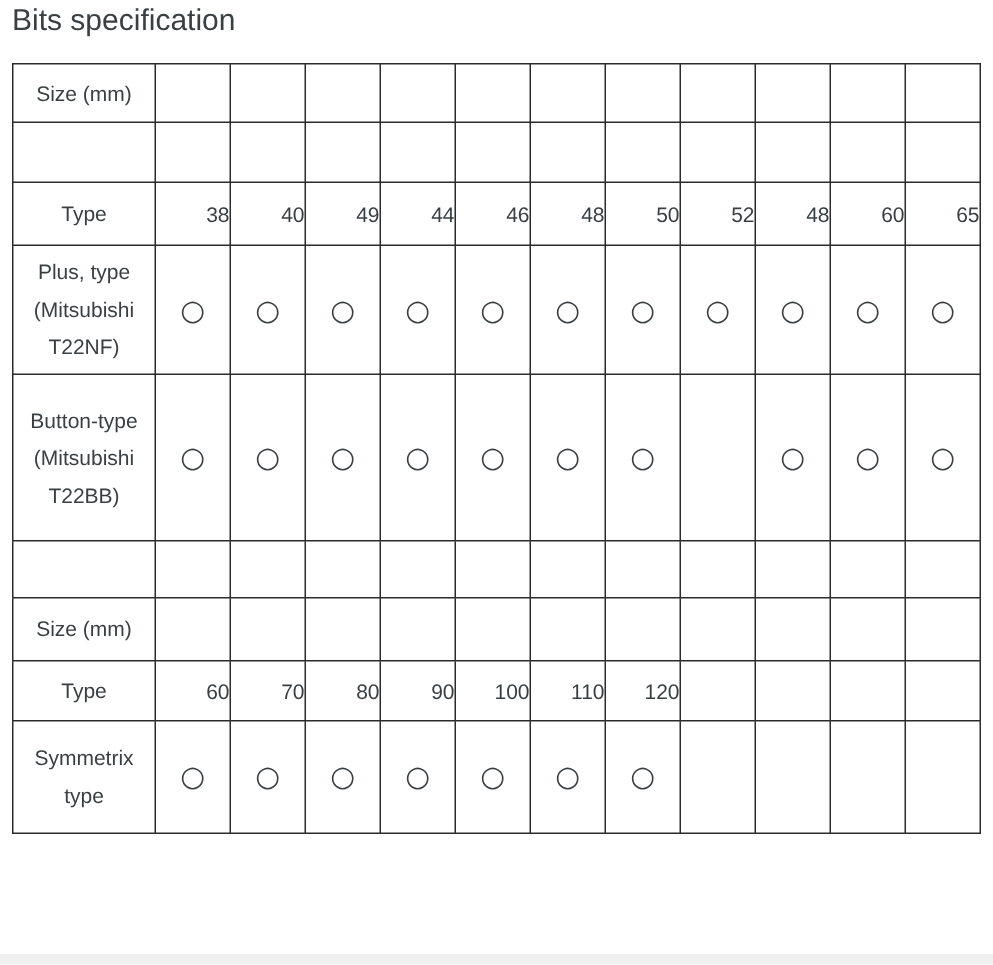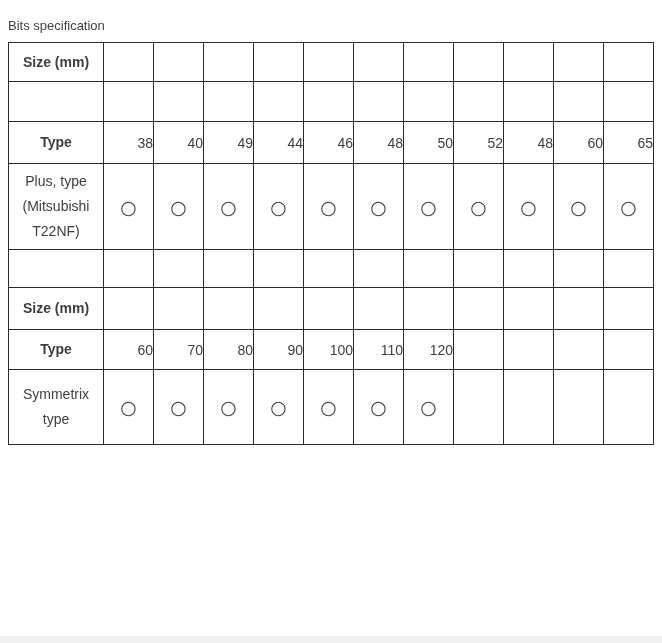--- a/index.html
+++ b/index.html
@@ -2,35 +2,35 @@
 <html><head>
 <meta charset="utf-8">
 <style>
   html, body { margin:0; padding:0; }
   body {
     width:662px; height:643px; overflow:hidden; position:relative;
     background:#ffffff; color:#3a3f42;
     font-family:"Liberation Sans","DejaVu Sans",sans-serif;
   }
   .title {
-    position:absolute; top:16px; left:8px;
-    font-size:13px; line-height:20px; color:#3a3f42;
+    position:absolute; top:4px; left:8px;
+    font-size:20px; line-height:20px; color:#3a3f42;
   }
   .tablewrap {
     position:absolute; top:42px; left:8px;
     width:650px; height:594px; overflow:hidden;
   }
   table { border-collapse:collapse; table-layout:fixed; }
   td {
     border:1px solid #2b2b2b; font-size:14px;
     vertical-align:middle; padding:0; overflow:hidden;
   }
   .lbl { text-align:center; padding:5px 10px; line-height:25px; }
   .center { text-align:center; }
-  .bold { font-weight:bold;margin-top:17px; }
+  .bold { font-weight:normal;margin-top:17px; }
   .num { text-align:right; }
   .mk {
     text-align:center;
     font-family:"DejaVu Sans",sans-serif;
     font-size:19px; color:#3a3f42;
   }
   tr.r-size1  { height:39px; }
   tr.r-blank1 { height:40px; }
   tr.r-type1  { height:42px; }
   tr.r-minus  { height:87px; }
@@ -122,20 +122,34 @@
       <td class="mk">○</td>
       <td class="mk">○</td>
       <td class="mk">○</td>
       <td class="mk">○</td>
       <td class="mk">○</td>
       <td class="mk">○</td>
       <td class="mk">○</td>
       <td class="mk">○</td>
     </tr>
 
+    <tr class="r-button">
+      <td class="lbl">Button-type (Mitsubishi T22BB)</td>
+      <td class="mk">○</td>
+      <td class="mk">○</td>
+      <td class="mk">○</td>
+      <td class="mk">○</td>
+      <td class="mk">○</td>
+      <td class="mk">○</td>
+      <td class="mk">○</td>
+      <td class="mk"></td>
+      <td class="mk">○</td>
+      <td class="mk">○</td>
+      <td class="mk">○</td>
+    </tr>
 
     <tr class="r-blank2">
       <td class="lbl"></td>
       <td class="mk"></td>
       <td class="mk"></td>
       <td class="mk"></td>
       <td class="mk"></td>
       <td class="mk"></td>
       <td class="mk"></td>
       <td class="mk"></td>

